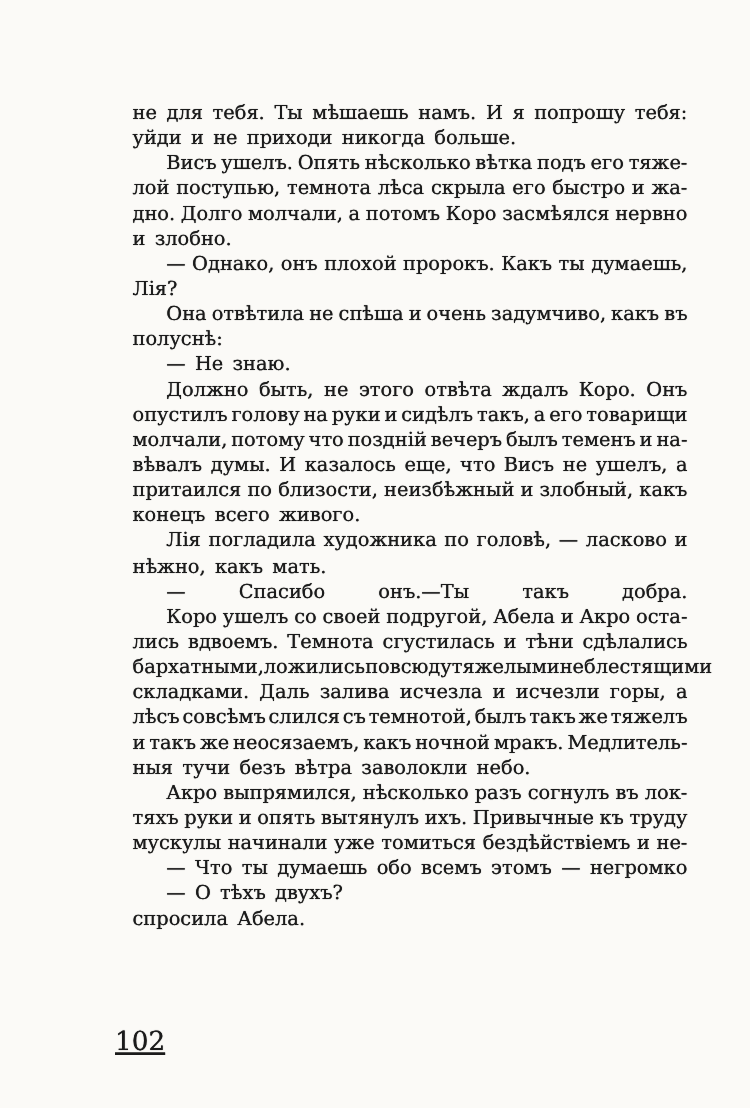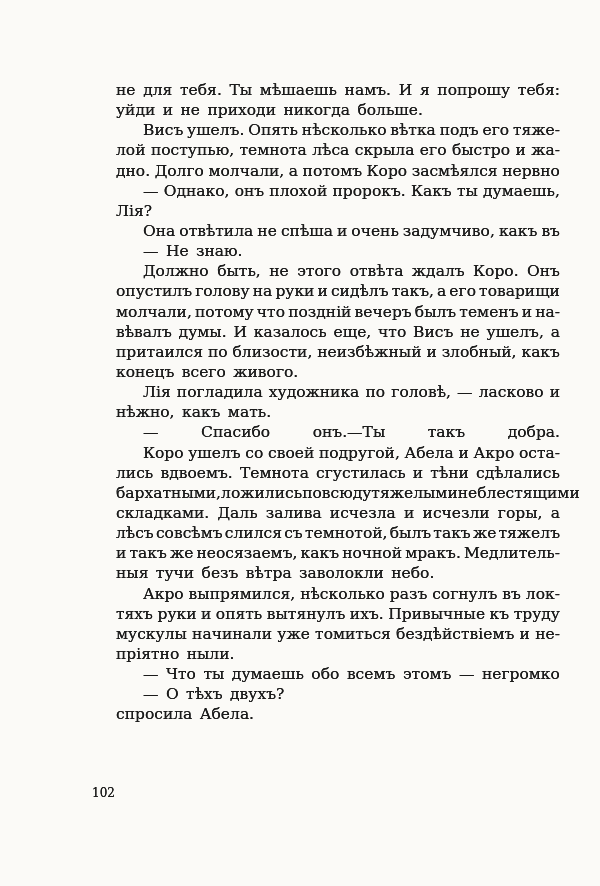--- a/index.html
+++ b/index.html
@@ -15,21 +15,21 @@
   .page {
     position: relative;
     width: 600px;
     height: 886px;
     background: var(--paper, #fbfaf7);
     color: var(--ink, #1b1b1b);
     font-family: "DejaVu Serif", "Liberation Serif", serif;
   }
   .text-block {
     position: absolute;
-    left: 116px;
+    left: 106px;
     top: 80px;
     width: 444px;
   }
   .line {
     height: 20.15px;
     font-size: 15.5px;
     line-height: 20.15px;
     text-shadow: 0 0 0.6px currentColor; 
     white-space: nowrap;
   }
@@ -42,24 +42,25 @@
   .line.para-end {
     display: block;
     word-spacing: 2.5px;
   }
   .line.indent {
     padding-left: 27px;
   }
   .page-number {
     position: absolute;
     left: 92px;
-    top: 784px;
-    font-size: 12px;
+    top: 824px;
+    font-size: 21px;
     line-height: 18px;
     text-shadow: 0 0 0.6px currentColor;
+    text-decoration: underline;
   }
 </style>
 </head>
 <body>
 
 <div class="page">
 
   <main class="text-block">
 
   <div class="line justified">
@@ -99,20 +100,21 @@
       <div class="line justified">
         <span>дно.</span>
         <span>Долго</span>
         <span>молчали,</span>
         <span>а</span>
         <span>потомъ</span>
         <span>Коро</span>
         <span>засмѣялся</span>
         <span>нервно</span>
       </div>
+      <div class="line para-end">и злобно.</div>
       <div class="line indent justified">
         <span>—</span>
         <span>Однако,</span>
         <span>онъ</span>
         <span>плохой</span>
         <span>пророкъ.</span>
         <span>Какъ</span>
         <span>ты</span>
         <span>думаешь,</span>
       </div>
@@ -121,20 +123,21 @@
         <span>Она</span>
         <span>отвѣтила</span>
         <span>не</span>
         <span>спѣша</span>
         <span>и</span>
         <span>очень</span>
         <span>задумчиво,</span>
         <span>какъ</span>
         <span>въ</span>
       </div>
+      <div class="line para-end">полуснѣ:</div>
       <div class="line indent para-end">— Не знаю.</div>
       <div class="line indent justified">
         <span>Должно</span>
         <span>быть,</span>
         <span>не</span>
         <span>этого</span>
         <span>отвѣта</span>
         <span>ждалъ</span>
         <span>Коро.</span>
         <span>Онъ</span>
@@ -283,21 +286,20 @@
       </div>
       <div class="line justified">
         <span>мускулы</span>
         <span>начинали</span>
         <span>уже</span>
         <span>томиться</span>
         <span>бездѣйствіемъ</span>
         <span>и</span>
         <span>не-</span>
       </div>
-      <div class="line para-end">пріятно ныли.</div>
       <div class="line indent justified">
         <span>—</span>
         <span>Что</span>
         <span>ты</span>
         <span>думаешь</span>
         <span>обо</span>
         <span>всемъ</span>
         <span>этомъ</span>
         <span>—</span>
         <span>негромко</span>

